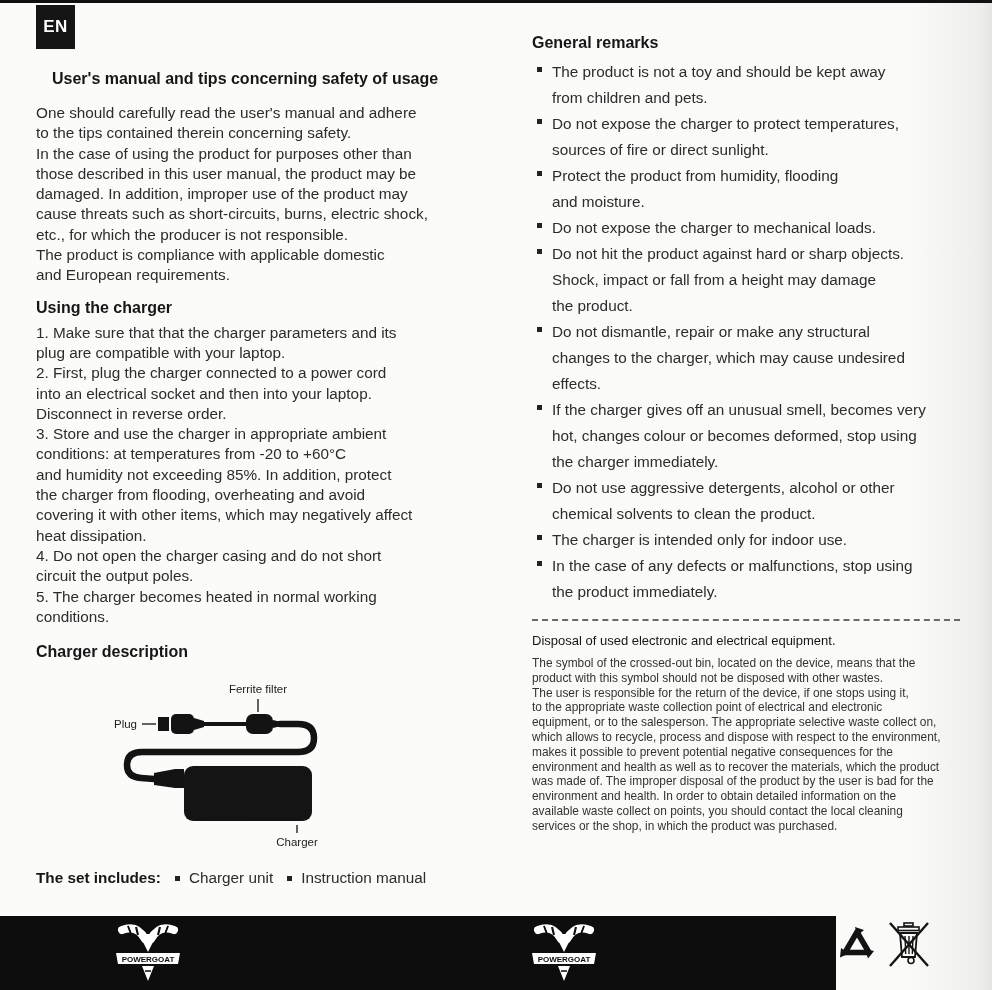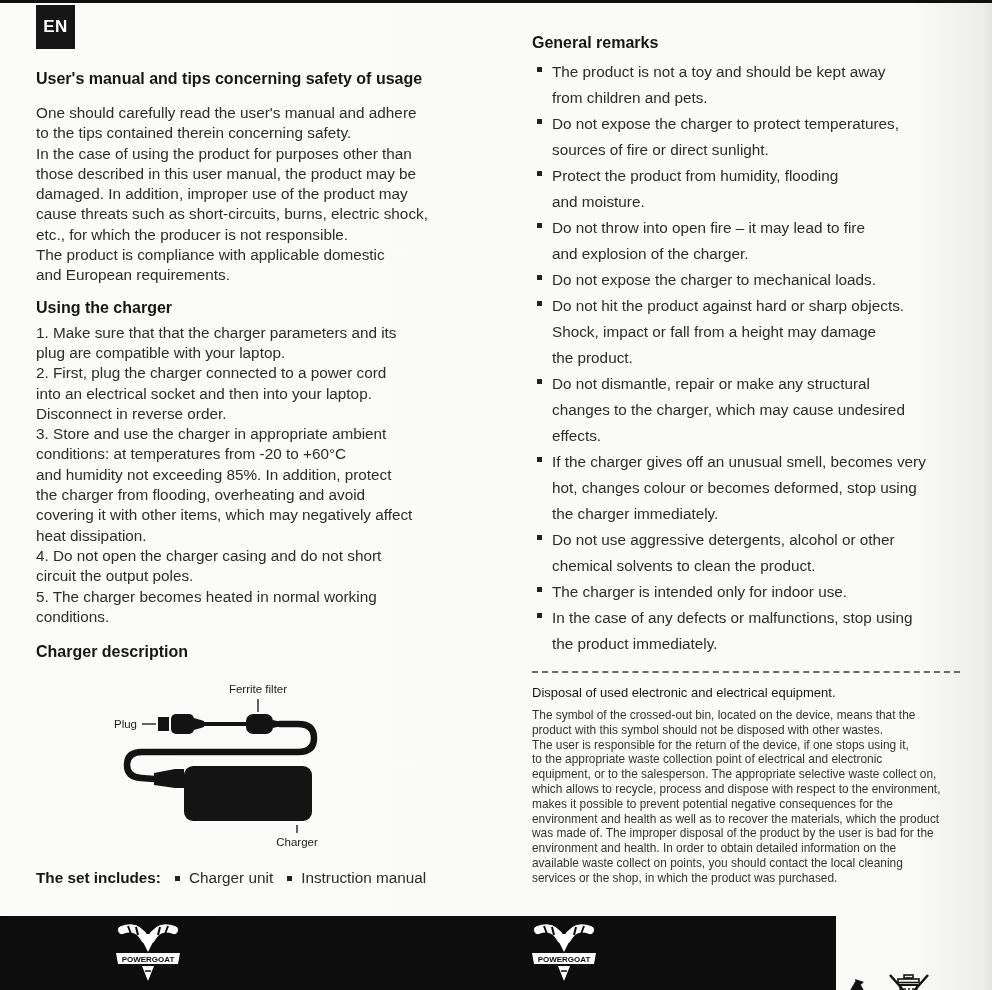--- a/index.html
+++ b/index.html
@@ -21,21 +21,21 @@
     display:flex; align-items:center; justify-content:center; letter-spacing:0.5px;
   }
 
   .col-left  { position:absolute; left:36px;  top:62px; width:468px; }
   .col-right { position:absolute; left:532px; top:32px; width:442px; }
 
   h1,h2 { font-size:16px; font-weight:700; color:#161616; line-height:22px; }
   .body-text {
     font-size:15.3px; line-height:20.3px; color:#2c2c2c; white-space:pre-line;
   }
-  .col-left h1 { margin-top:6px; }
+  .col-left h1 { margin-top:6px;margin-left:16px; }
   .intro { margin-top:13px; }
   .using-h { margin-top:11px; }
   .using-b { margin-top:4px; }
   .desc-h { margin-top:14px; }
 
   .diagram { display:block; margin:18px 0 0 72px; }
   .diagram text { font-size:11.5px; fill:#222; font-family:"Liberation Sans", sans-serif; }
 
   .set-includes { margin-top:16px; font-size:15.3px; color:#2c2c2c; display:flex; align-items:center; }
   .set-includes .lbl { font-weight:700; color:#161616; }
@@ -158,25 +158,20 @@
         </li>
       <li>
           <span class="bullet"></span>
           <span class="txt">Do not expose the charger to protect temperatures,
 sources of fire or direct sunlight.</span>
         </li>
       <li>
           <span class="bullet"></span>
           <span class="txt">Protect the product from humidity, flooding
 and moisture.</span>
-        </li>
-      <li>
-          <span class="bullet"></span>
-          <span class="txt">Do not throw into open fire – it may lead to fire
-and explosion of the charger.</span>
         </li>
       <li>
           <span class="bullet"></span>
           <span class="txt">Do not expose the charger to mechanical loads.</span>
         </li>
       <li>
           <span class="bullet"></span>
           <span class="txt">Do not hit the product against hard or sharp objects.
 Shock, impact or fall from a height may damage
 the product.</span>

